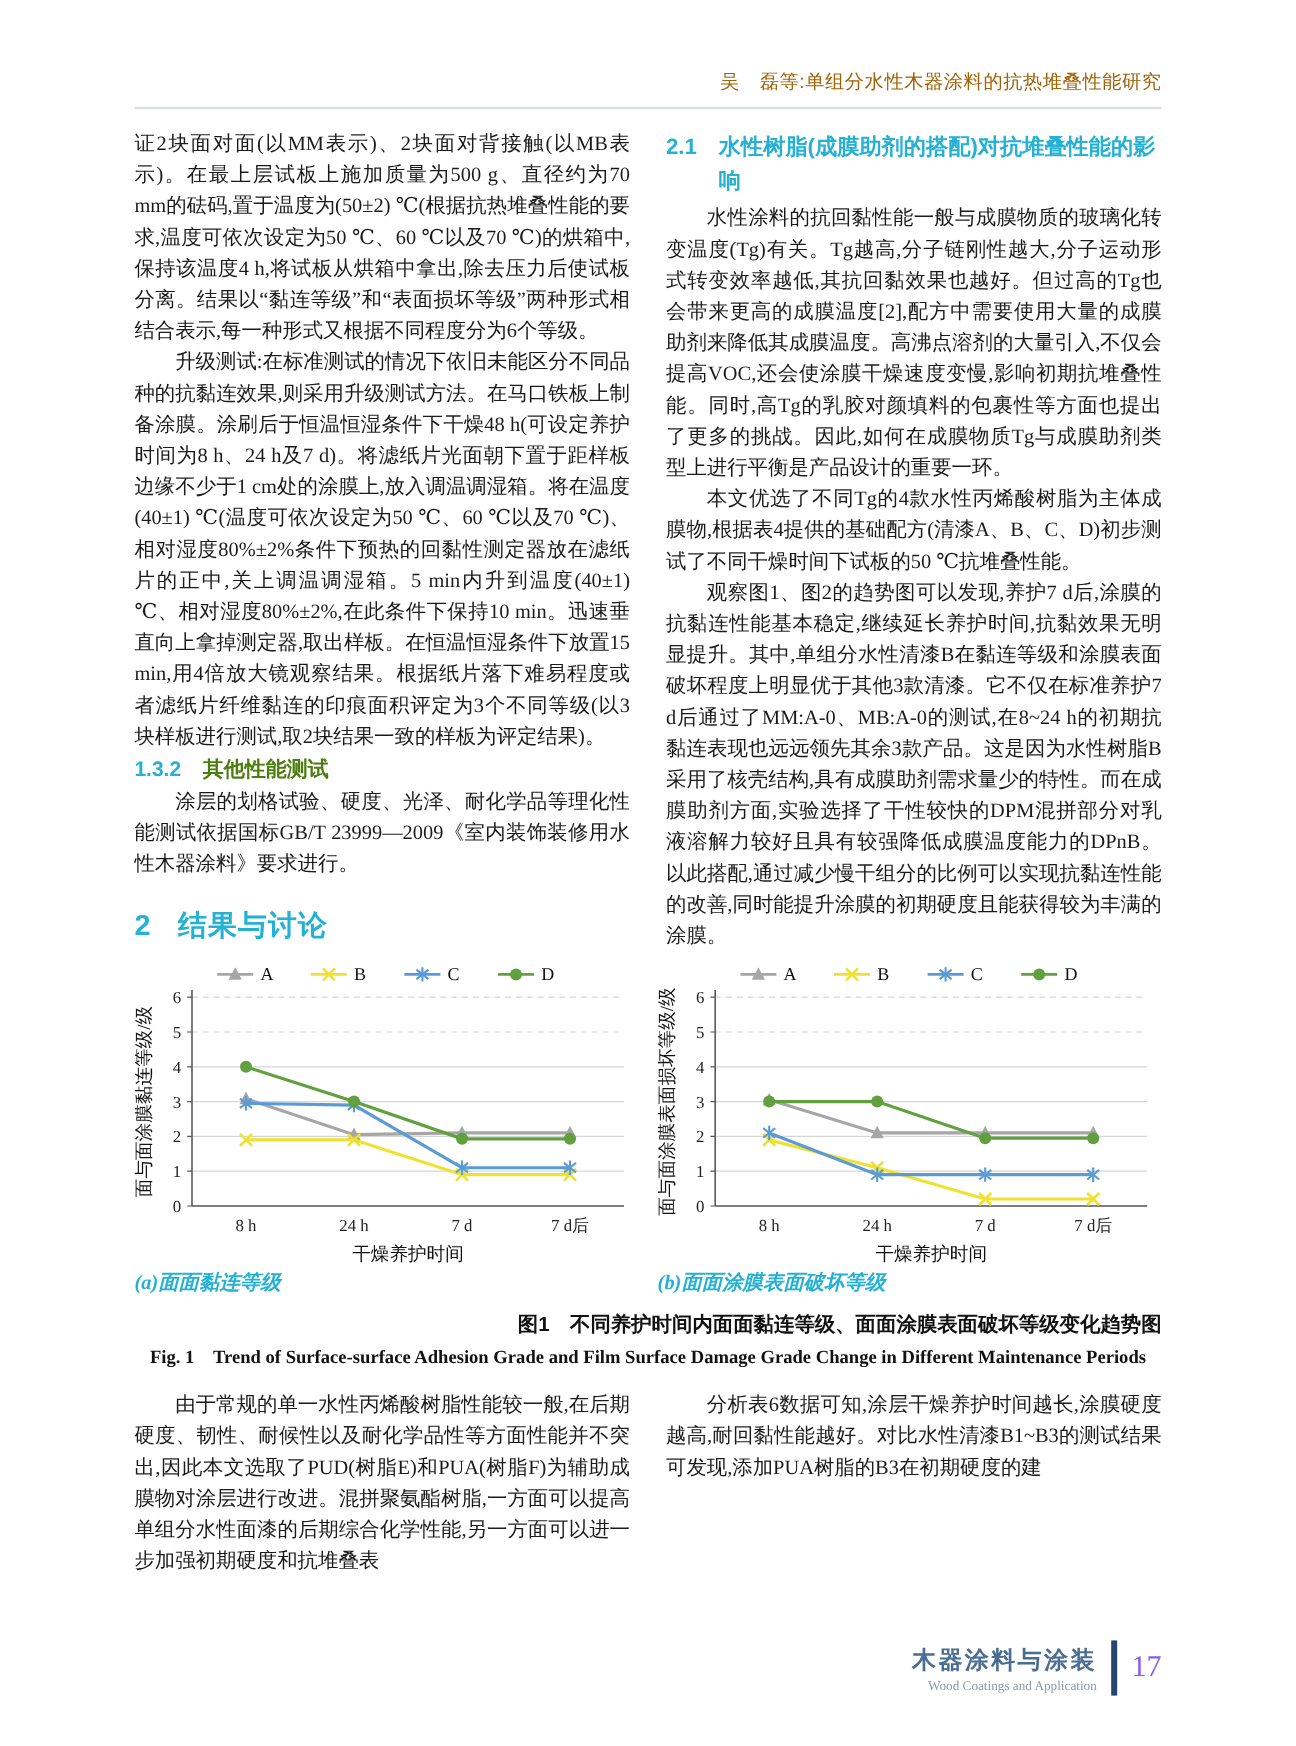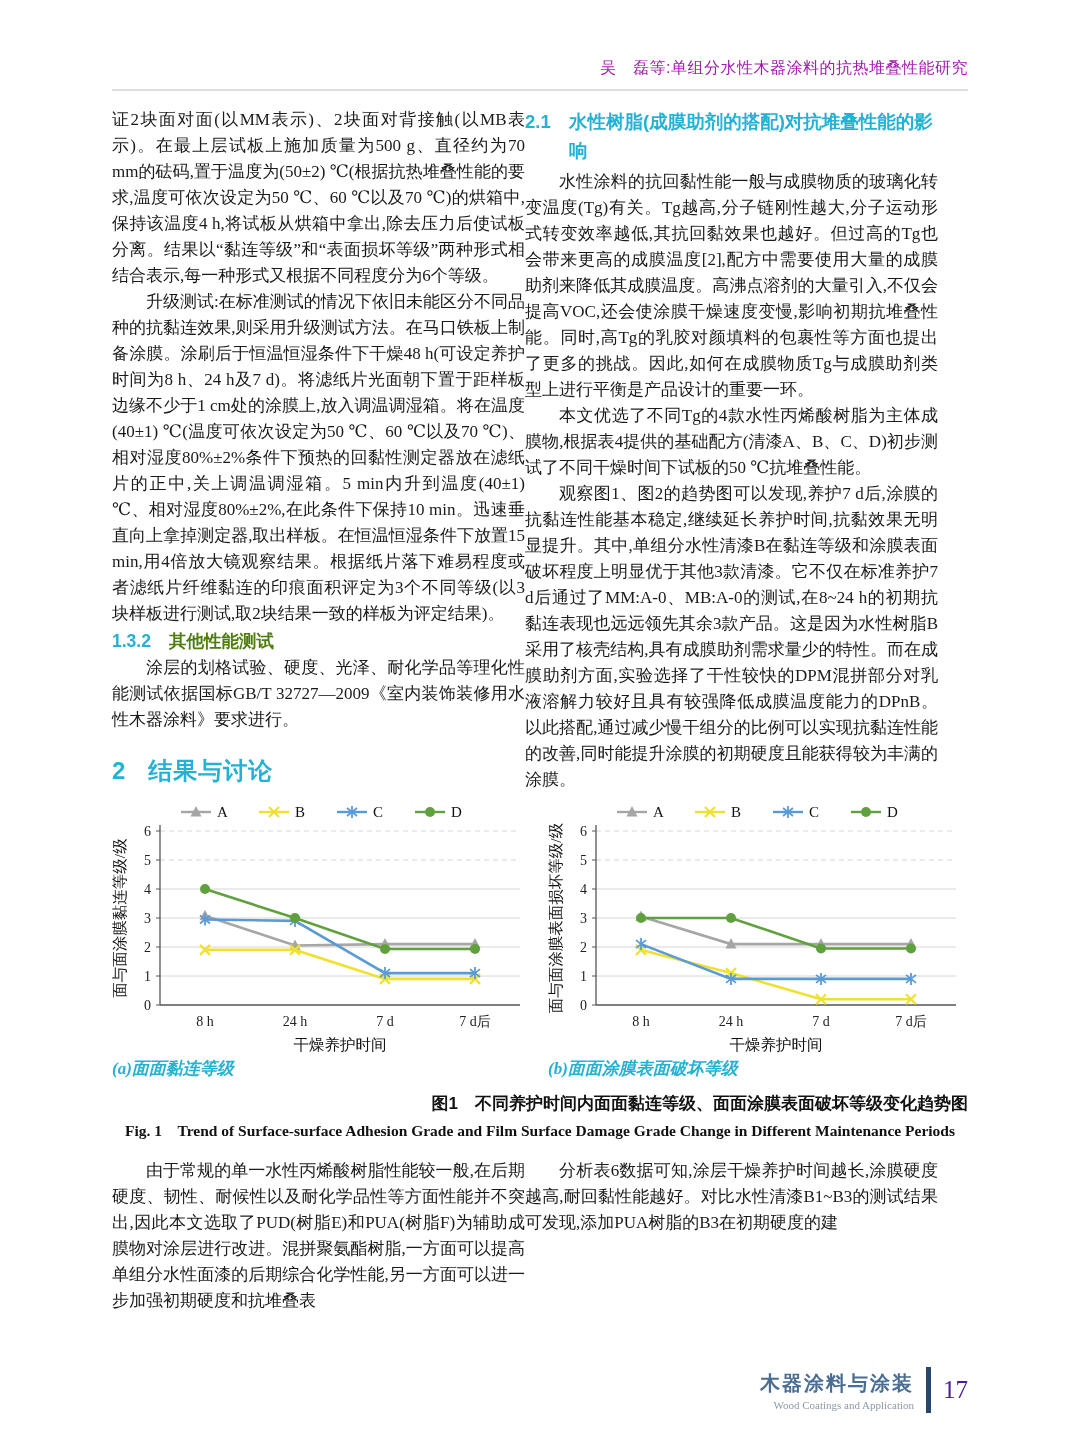--- a/index.html
+++ b/index.html
@@ -12,27 +12,27 @@
     padding:58px 112px 0 112px;
     overflow:hidden;
     font-family:"Liberation Serif","DejaVu Serif",serif;
     color:#1a1a1a;
   }
   
   .running-header{
     text-align:right;
     font-family:"Liberation Sans","DejaVu Sans",sans-serif;
     font-size:16px;
-    color:#a21caf;
+    color:#a16207;
     padding-bottom:10px;
     border-bottom:2px solid #dcdfe2;
     letter-spacing:0.5px;
   }
   
-  .two-col{display:flex;margin-top:16px;}
+  .two-col{display:flex;gap:30px;margin-top:16px;}
   .col{width:413px;flex:0 0 413px;}
   .para{
     margin:0;
     font-size:17px;
     line-height:26px;
     text-align:justify;
     text-indent:2em;
   }
   .para.no-indent{text-indent:0;}
   
@@ -89,39 +89,39 @@
     position:absolute;right:112px;bottom:42px;
     display:flex;align-items:center;gap:12px;
   }
   .footer-names{text-align:right;}
   .footer-zh{
     font-family:"Liberation Sans","DejaVu Sans",sans-serif;
     font-weight:bold;font-size:20px;color:#4a6d94;letter-spacing:2px;
   }
   .footer-en{font-size:11px;color:#8d99a6;margin-top:2px;}
   .footer-bar{width:5px;height:46px;background:#27456e;}
-  .footer-page{font-size:25px;color:#4c1d95;}
+  .footer-page{font-size:25px;color:#8b5cf6;}
 </style>
 </head>
 <body>
 
 <div class="page">
 
   <div class="running-header">
     <span>吴　磊等:单组分水性木器涂料的抗热堆叠性能研究</span>
   </div>
 
   <div class="two-col">
     <div class="col">
       <p class="para no-indent">证2块面对面(以MM表示)、2块面对背接触(以MB表示)。在最上层试板上施加质量为500 g、直径约为70 mm的砝码,置于温度为(50±2) ℃(根据抗热堆叠性能的要求,温度可依次设定为50 ℃、60 ℃以及70 ℃)的烘箱中,保持该温度4 h,将试板从烘箱中拿出,除去压力后使试板分离。结果以“黏连等级”和“表面损坏等级”两种形式相结合表示,每一种形式又根据不同程度分为6个等级。</p>
       <p class="para">升级测试:在标准测试的情况下依旧未能区分不同品种的抗黏连效果,则采用升级测试方法。在马口铁板上制备涂膜。涂刷后于恒温恒湿条件下干燥48 h(可设定养护时间为8 h、24 h及7 d)。将滤纸片光面朝下置于距样板边缘不少于1 cm处的涂膜上,放入调温调湿箱。将在温度(40±1) ℃(温度可依次设定为50 ℃、60 ℃以及70 ℃)、相对湿度80%±2%条件下预热的回黏性测定器放在滤纸片的正中,关上调温调湿箱。5 min内升到温度(40±1) ℃、相对湿度80%±2%,在此条件下保持10 min。迅速垂直向上拿掉测定器,取出样板。在恒温恒湿条件下放置15 min,用4倍放大镜观察结果。根据纸片落下难易程度或者滤纸片纤维黏连的印痕面积评定为3个不同等级(以3块样板进行测试,取2块结果一致的样板为评定结果)。</p>
       <div class="h-sub">
         <span class="h-num">1.3.2</span><span class="h-sub-title">其他性能测试</span>
       </div>
-      <p class="para">涂层的划格试验、硬度、光泽、耐化学品等理化性能测试依据国标GB/T 32727—2009《室内装饰装修用水性木器涂料》要求进行。</p>
+      <p class="para">涂层的划格试验、硬度、光泽、耐化学品等理化性能测试依据国标GB/T 23999—2009《室内装饰装修用水性木器涂料》要求进行。</p>
       <div class="h-main">
         <span class="h-main-num">2</span><span>结果与讨论</span>
       </div>
     </div>
     <div class="col">
       <div class="h-21">
         <span class="h-num21">2.1</span>
           <span class="h-title21">水性树脂(成膜助剂的搭配)对抗堆叠性能的影响</span>
       </div>
       <p class="para">水性涂料的抗回黏性能一般与成膜物质的玻璃化转变温度(Tg)有关。Tg越高,分子链刚性越大,分子运动形式转变效率越低,其抗回黏效果也越好。但过高的Tg也会带来更高的成膜温度[2],配方中需要使用大量的成膜助剂来降低其成膜温度。高沸点溶剂的大量引入,不仅会提高VOC,还会使涂膜干燥速度变慢,影响初期抗堆叠性能。同时,高Tg的乳胶对颜填料的包裹性等方面也提出了更多的挑战。因此,如何在成膜物质Tg与成膜助剂类型上进行平衡是产品设计的重要一环。</p>

